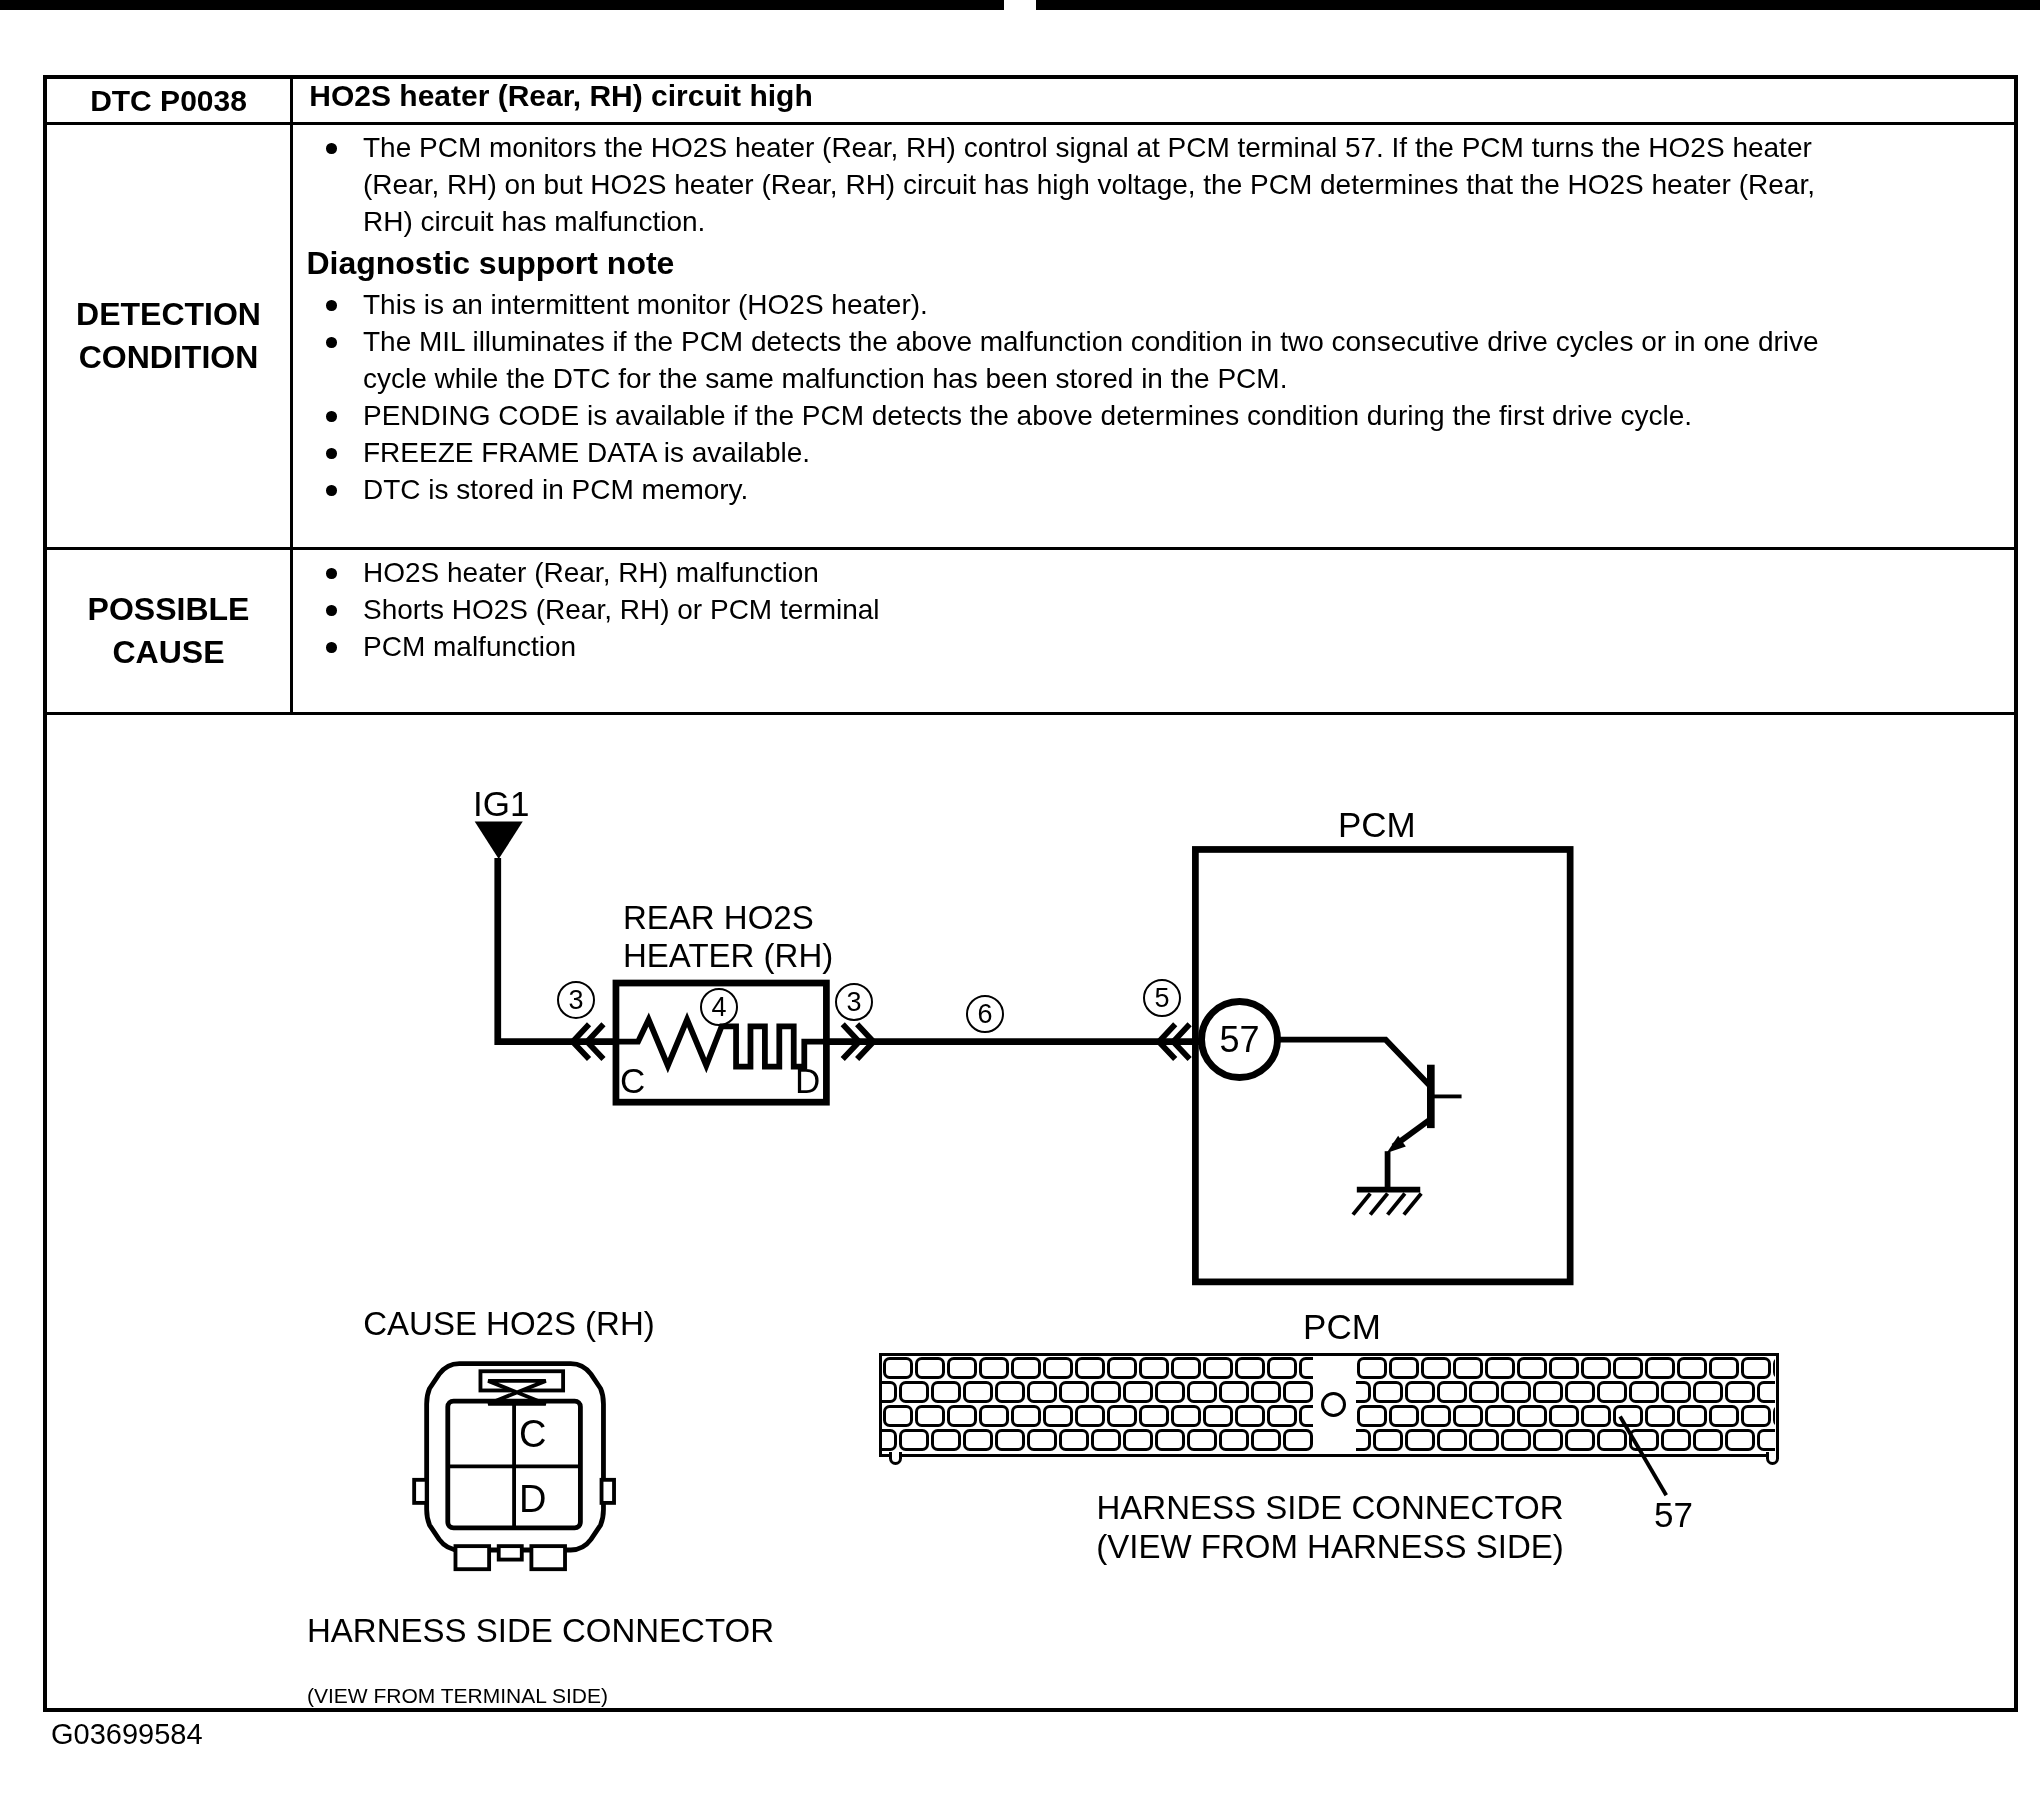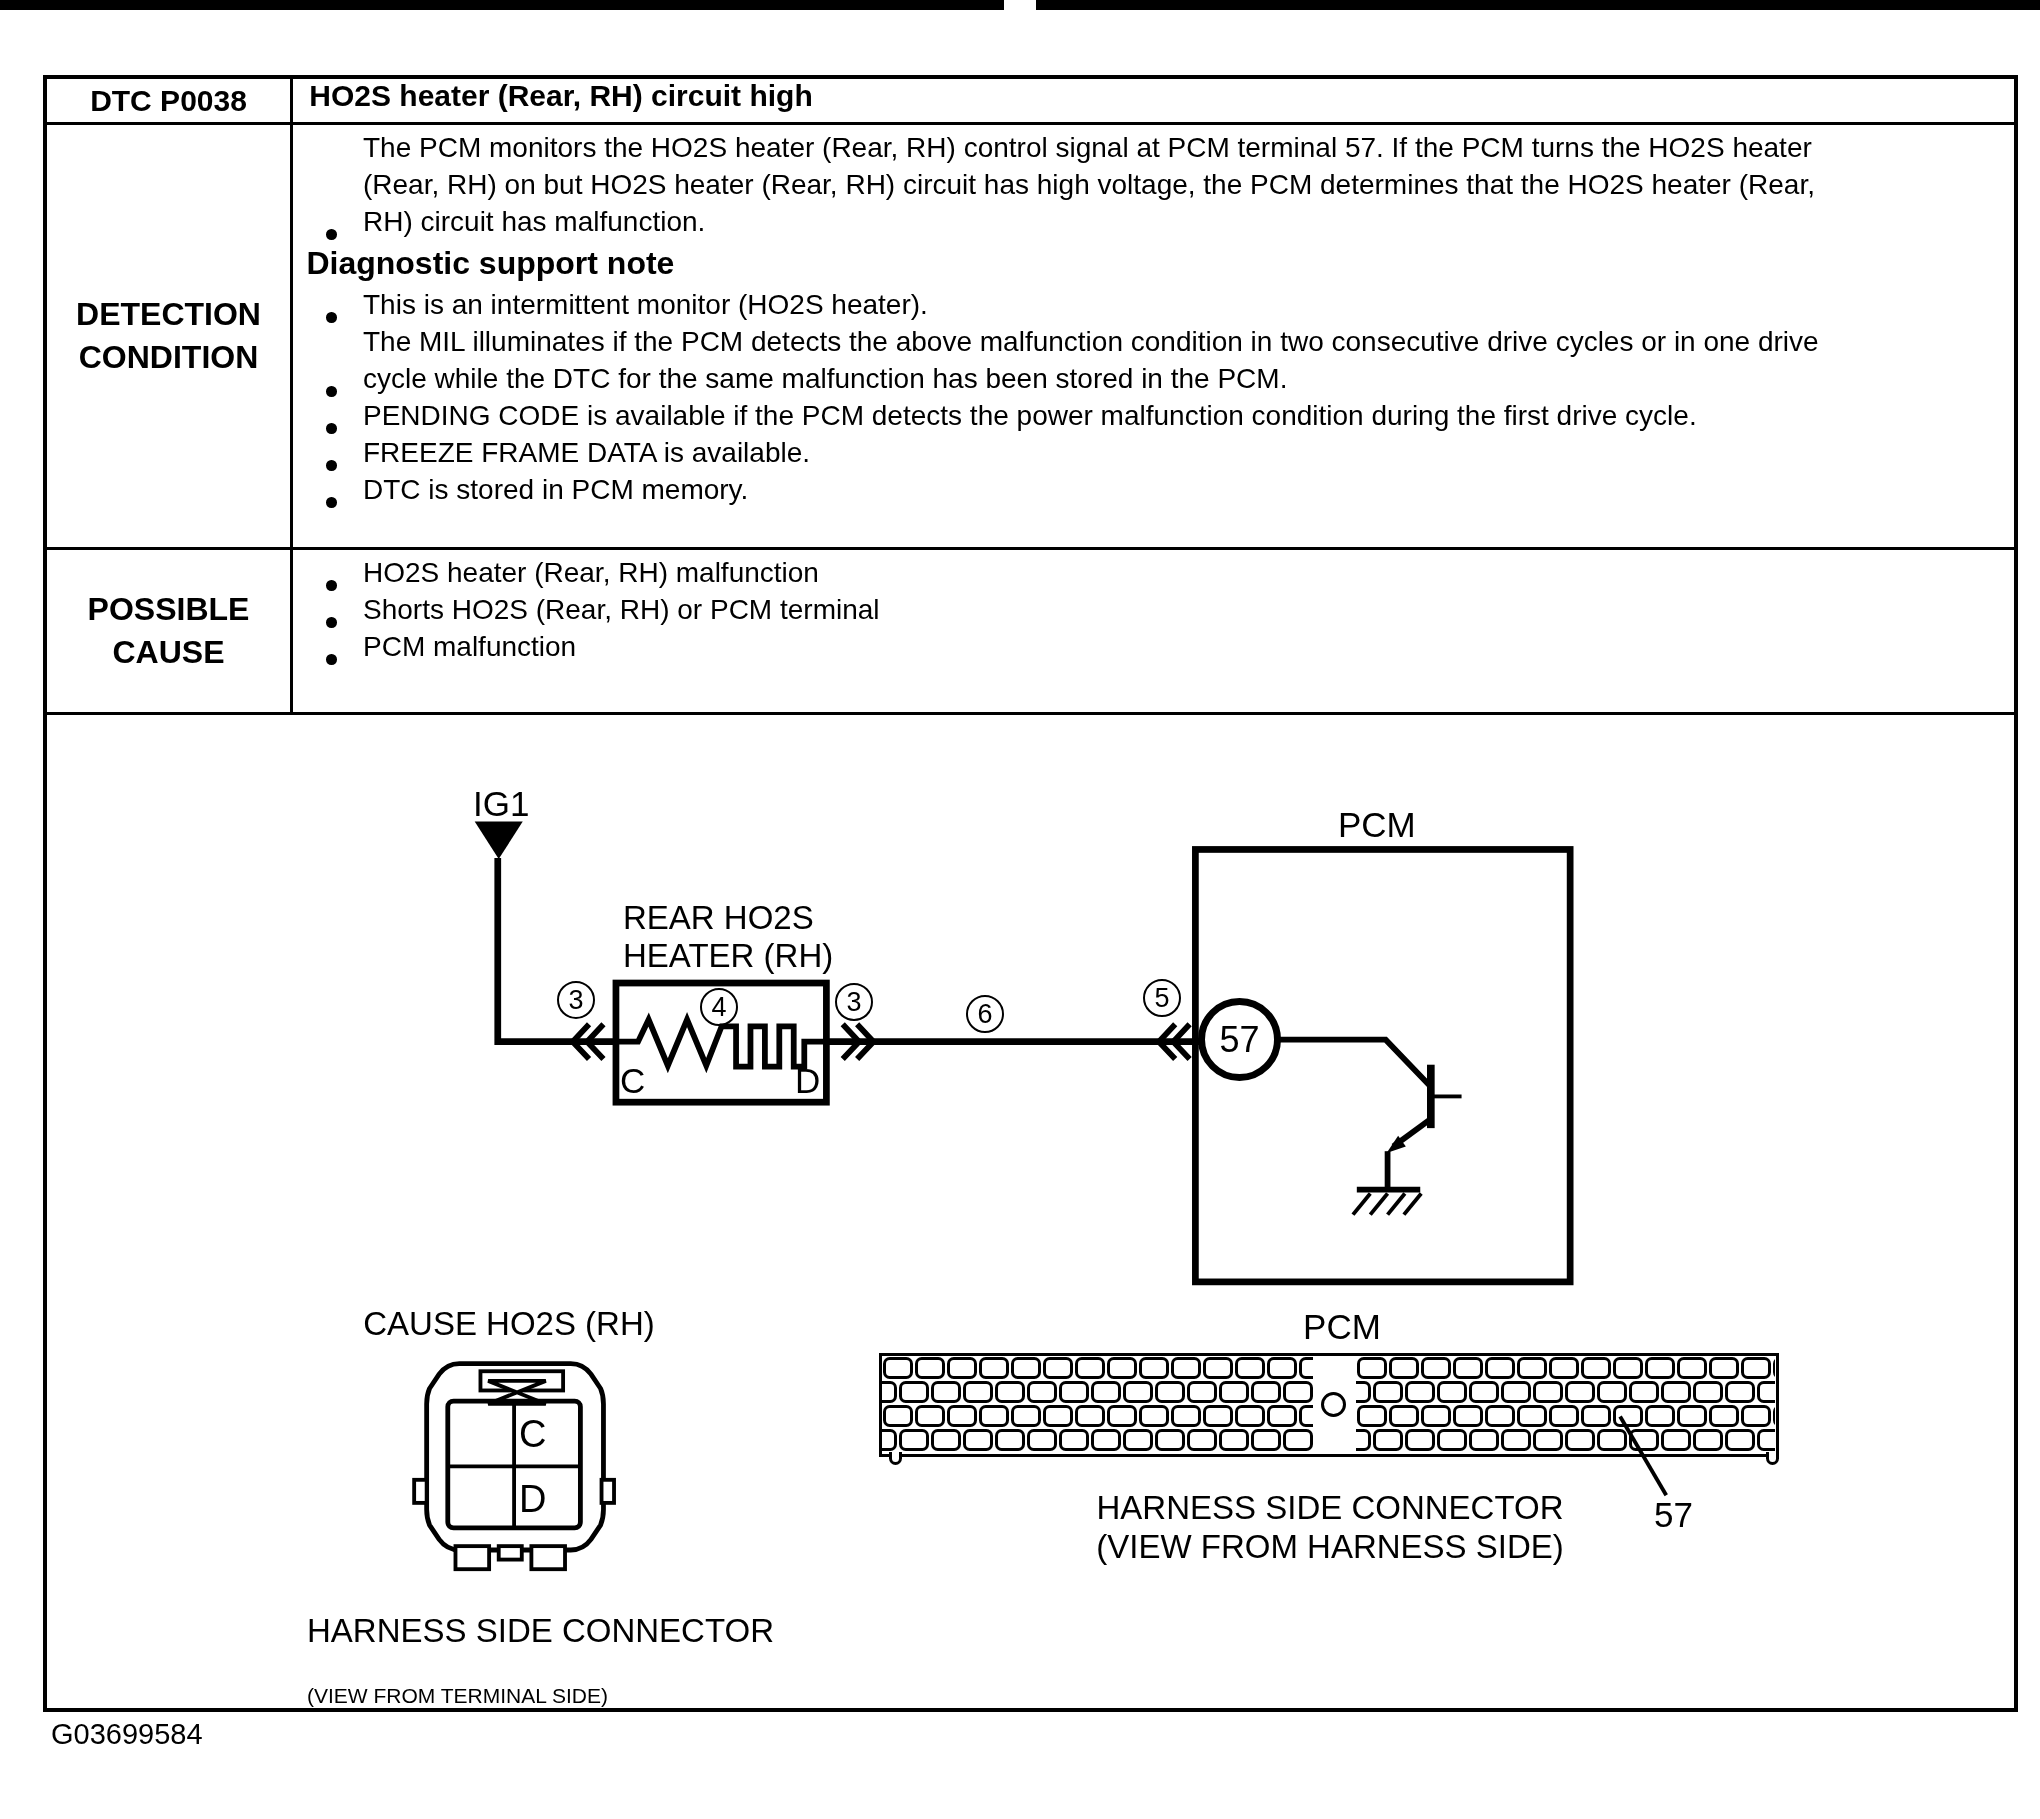--- a/index.html
+++ b/index.html
@@ -24,21 +24,21 @@
   .tc1{
     width:246px;flex:none;border-right:3.8px solid #000;box-sizing:border-box;
     display:flex;flex-direction:column;align-items:center;justify-content:center;
     font-weight:bold;text-align:center;
   }
   .tc1 .lbl{font-size:32px;line-height:43px;}
   .trow.first .tc1{font-size:30px;justify-content:center;}
   .tc2{flex:1;box-sizing:border-box;}
   .title-cell{display:flex;padding-left:16.3px;font-size:30px;font-weight:bold;}
   .body-cell{padding:3.8px 183px 0 13.4px;font-size:28px;line-height:37px;}
-  .bullet{display:flex;align-items:flex-end;}
+  .bullet{display:flex;align-items:flex-start;}
   .bullet .dot{width:10.6px;height:10.6px;border-radius:50%;background:#000;flex:none;margin:14.4px 26px 0 20px;}
   .subhead{font-size:32px;font-weight:bold;line-height:46px;}
   
   .overlay{position:absolute;left:0;top:0;width:2041px;height:1820px;z-index:2;pointer-events:none;}
   .dlabel{position:absolute;font-size:33px;line-height:1.16;white-space:nowrap;z-index:3;}
   .center{text-align:center;}
   .cmark{
     position:absolute;width:38px;height:38px;border:2.9px solid #000;border-radius:50%;
     box-sizing:border-box;display:flex;align-items:center;justify-content:center;
     font-size:27px;z-index:3;background:transparent;
@@ -103,21 +103,21 @@
         <div class="bullet">
           <span class="dot"></span>
           <span>This is an intermittent monitor (HO2S heater).</span>
         </div>
         <div class="bullet">
           <span class="dot"></span>
           <span>The MIL illuminates if the PCM detects the above malfunction condition in two consecutive drive cycles or in one drive cycle while the DTC for the same malfunction has been stored in the PCM.</span>
         </div>
         <div class="bullet">
           <span class="dot"></span>
-          <span>PENDING CODE is available if the PCM detects the power malfunction condition during the first drive cycle.</span>
+          <span>PENDING CODE is available if the PCM detects the above determines condition during the first drive cycle.</span>
         </div>
         <div class="bullet">
           <span class="dot"></span>
           <span>FREEZE FRAME DATA is available.</span>
         </div>
         <div class="bullet">
           <span class="dot"></span>
           <span>DTC is stored in PCM memory.</span>
         </div>
       </div>

